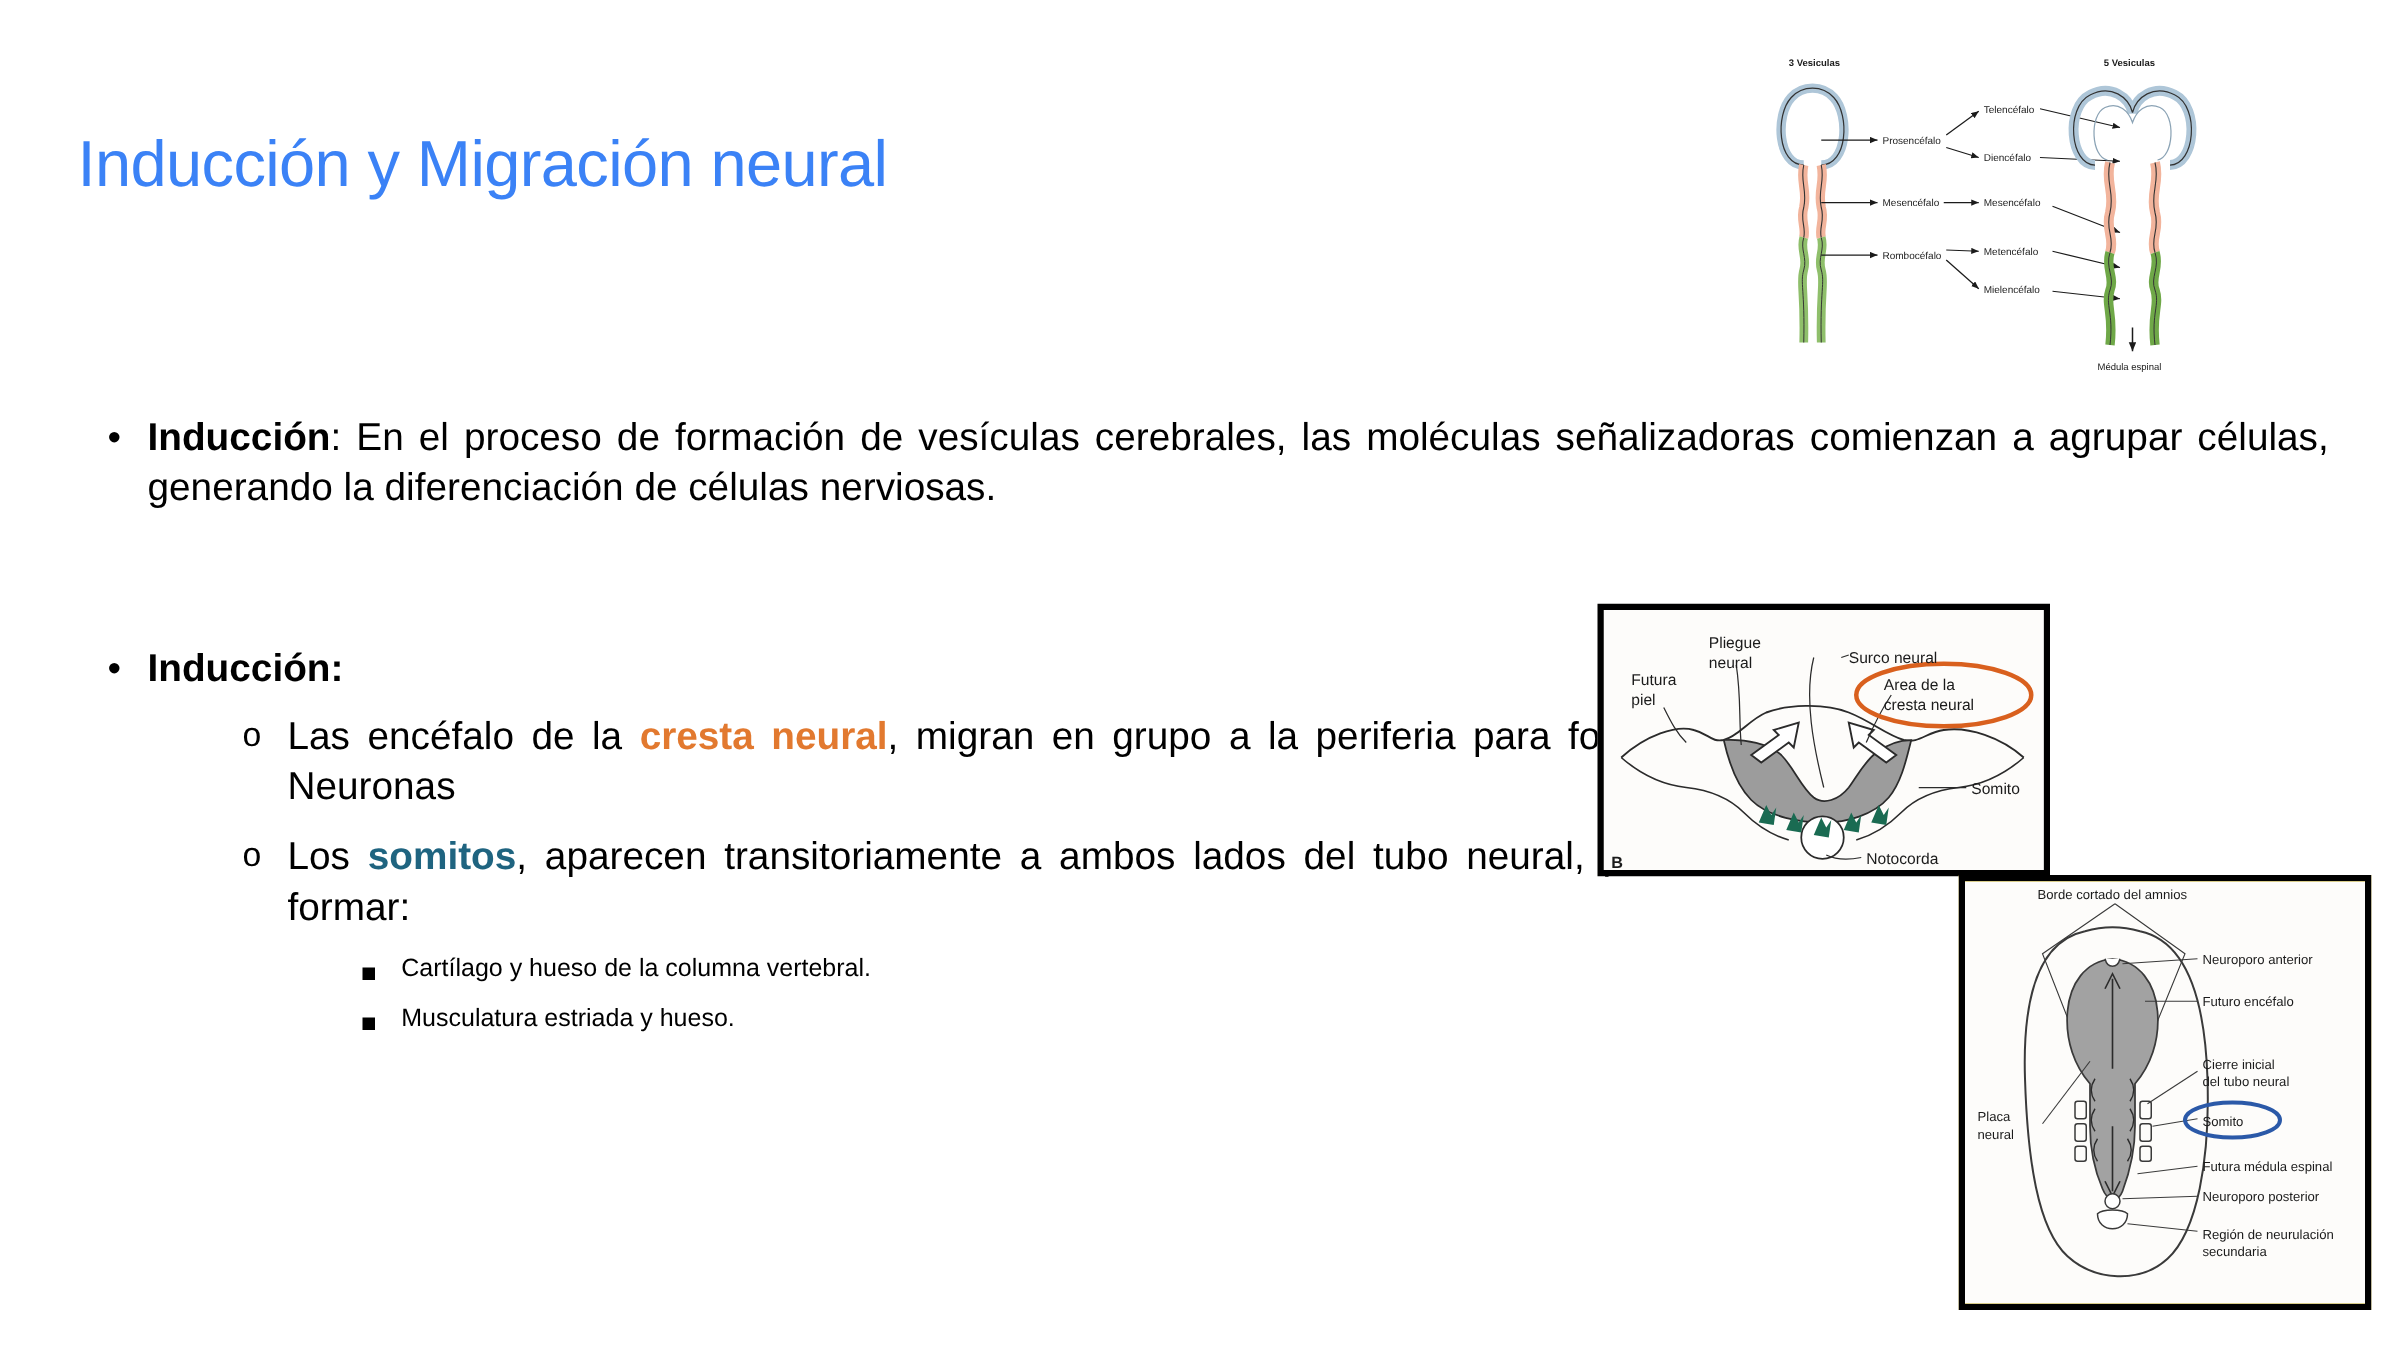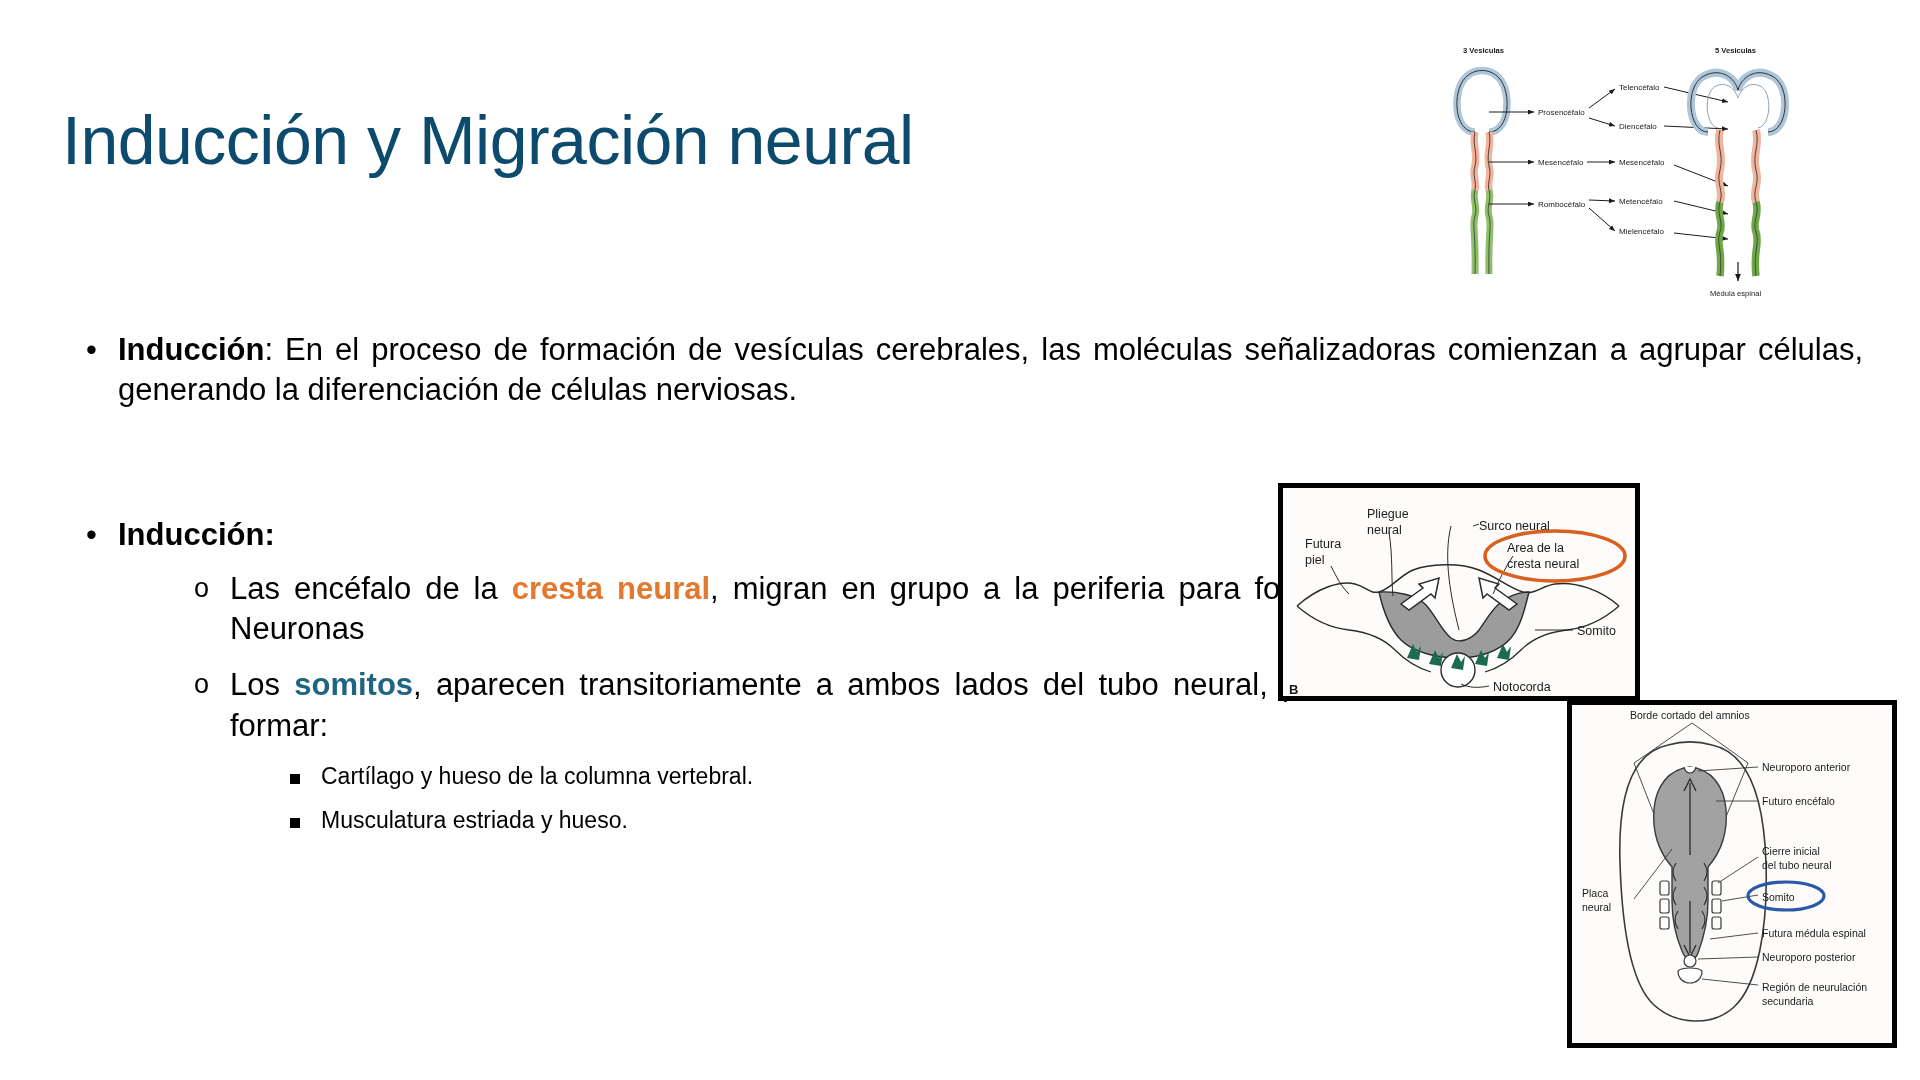--- a/index.html
+++ b/index.html
@@ -14,25 +14,25 @@
     overflow: hidden;
     font-family: "Liberation Sans", sans-serif;
     color: #000000;
   }
 
   
   .slide-title {
     position: absolute;
     left: 62px;
     top: 106px;
-    font-size: 68px;
+    font-size: 52px;
     line-height: 1.0;
     font-weight: 400;
     letter-spacing: -0.5px;
-    color: #0c4a6e;
+    color: #3b82f6;
     white-space: nowrap;
   }
 
   
   .body-block {
     position: absolute;
     left: 78px;
     top: 330px;
     width: 1770px;
   }
@@ -81,41 +81,41 @@
   .bullet-l2:last-child { margin-bottom: 0; }
 
   .sub-sub-list {
     margin-top: 16px;
     margin-left: 58px;
     width: 1000px;
   }
   .bullet-l3 {
     position: relative;
     padding-left: 33px;
-    font-size: 23px;
+    font-size: 20px;
     line-height: 1.30;
     margin-bottom: 14px;
     text-align: left;
   }
   .bullet-l3 > .marker {
     position: absolute;
     left: 2px;
     top: 12px;
     width: 10px;
     height: 10px;
     background: #000;
   }
 
   .hl-orange { color: #E2792F; font-weight: bold; }
   .hl-teal   { color: #1F6480; font-weight: bold; }
 
   
   .fig-vesicles {
     position: absolute;
-    left: 1432px;
+    left: 1400px;
     top: 34px;
     width: 468px;
     height: 278px;
     text-align: right;
   }
   .fig-vesicles svg { display: block; width: 100%; height: 100%; }
 
   
   .fig-crest {
     position: absolute;

